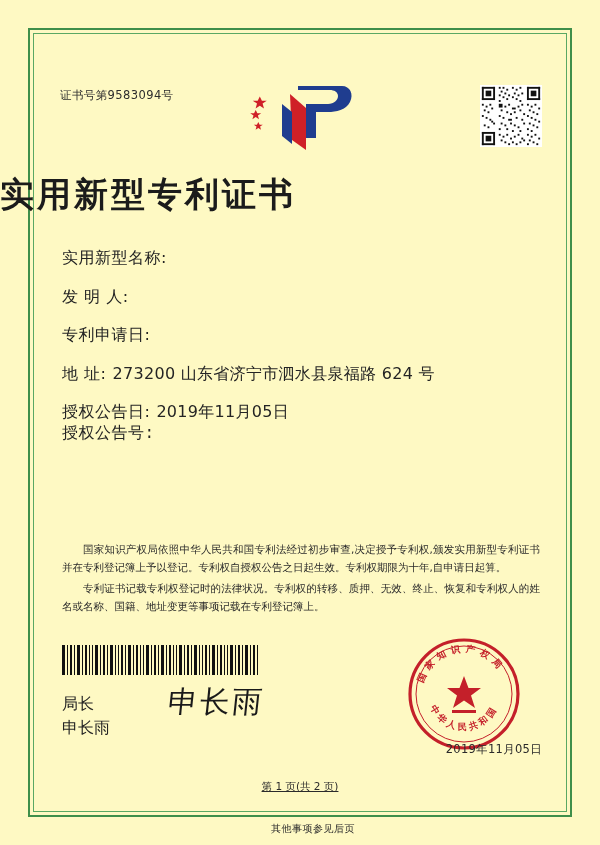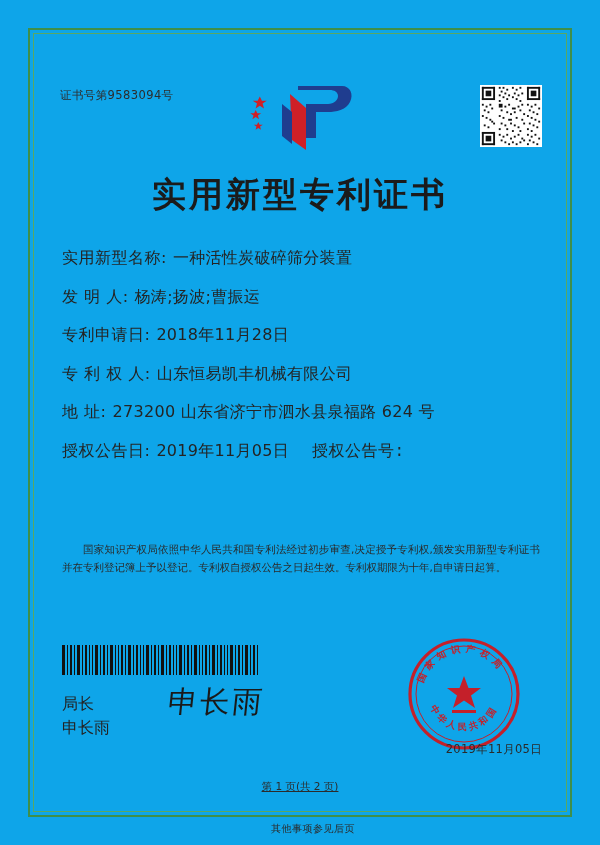--- a/index.html
+++ b/index.html
@@ -5,21 +5,21 @@
   html,body{margin:0;padding:0;}
   body{
     width:600px;height:845px;
     background:#ffffff;
     font-family:"DejaVu Sans","Liberation Sans",sans-serif;
     overflow:hidden;
   }
   .page{
     position:relative;
     width:600px;height:845px;
-    background:#0ea5e9;
+    background:#fef9c3;
   }
   
   .border-outer{
     position:absolute;
     left:28px;top:28px;right:28px;bottom:28px;
     border:2px solid #3f8f4a;
   }
   .border-inner{
     position:absolute;
     left:33px;top:33px;right:33px;bottom:33px;
@@ -40,21 +40,20 @@
   }
   
   .qr{
     position:absolute;
     right:58px;top:85px;
     width:62px;height:62px;
   }
   .title{
     position:absolute;
     left:0;right:0;top:172px;
-    text-align:center;
     font-size:34px;
     font-weight:bold;
     color:#1b1b1b;
     letter-spacing:3px;
     font-family:"DejaVu Sans","Liberation Sans",sans-serif;
   }
   .fields{
     position:absolute;
     left:62px;top:248px;
     width:478px;
@@ -72,20 +71,21 @@
     white-space:pre;
   }
   .fv{
     flex:1 1 auto;
     padding-left:6px;
     letter-spacing:0.3px;
     white-space:pre;
   }
   .field-row.double{
     justify-content:flex-start;
+    flex-direction:column;
   }
   .half-left{display:flex;align-items:baseline;width:250px;}
   .half-right{display:flex;align-items:baseline;flex:1;font-family:Liberation Mono, monospace;}
   .paras{
     position:absolute;
     left:62px;top:540px;
     width:478px;
     font-size:10.5px;
     line-height:1.72;
     color:#2a2a2a;
@@ -286,51 +286,45 @@
       <rect x="30" y="31" width="1" height="1"></rect>
         <rect x="25" y="31" width="1" height="1"></rect>
     </g>
   </svg>
 
   <div class="title">实用新型专利证书</div>
 
   <div class="fields">
     <div class="field-row">
       <span class="fl">实用新型名称:</span>
-      <span class="fv">一种活性炭破碎筛分装置</span>
     </div>
     <div class="field-row">
       <span class="fl">发 明 人:</span>
-      <span class="fv">杨涛;扬波;曹振运</span>
     </div>
     <div class="field-row">
       <span class="fl">专利申请日:</span>
-      <span class="fv">2018年11月28日</span>
-    </div>
-    <div class="field-row">
-      <span class="fl">专 利 权 人:</span>
-      <span class="fv">山东恒易凯丰机械有限公司</span>
     </div>
     <div class="field-row">
       <span class="fl">地 址:</span>
       <span class="fv">273200 山东省济宁市泗水县泉福路 624 号</span>
     </div>
     <div class="field-row double">
       <span class="half-left">
         <span class="fl">授权公告日:</span>
         <span class="fv">2019年11月05日</span>
       </span>
       <span class="half-right">
         <span class="fl">授权公告号:</span>
       </span>
     </div>
   </div>
 
   <div class="paras">
     <p>国家知识产权局依照中华人民共和国专利法经过初步审查,决定授予专利权,颁发实用新型专利证书并在专利登记簿上予以登记。专利权自授权公告之日起生效。专利权期限为十年,自申请日起算。</p>
+    <p>专利证书记载专利权登记时的法律状况。专利权的转移、质押、无效、终止、恢复和专利权人的姓名或名称、国籍、地址变更等事项记载在专利登记簿上。</p>
   </div>
 
   <svg class="barcode" viewBox="0 0 196 30">
     <g fill="#111111">
       <rect x="0" y="0" width="3" height="30"></rect>
         <rect x="5" y="0" width="1" height="30"></rect>
       <rect x="8" y="0" width="2" height="30"></rect>
         <rect x="12" y="0" width="1" height="30"></rect>
       <rect x="15" y="0" width="3" height="30"></rect>
         <rect x="20" y="0" width="1" height="30"></rect>

